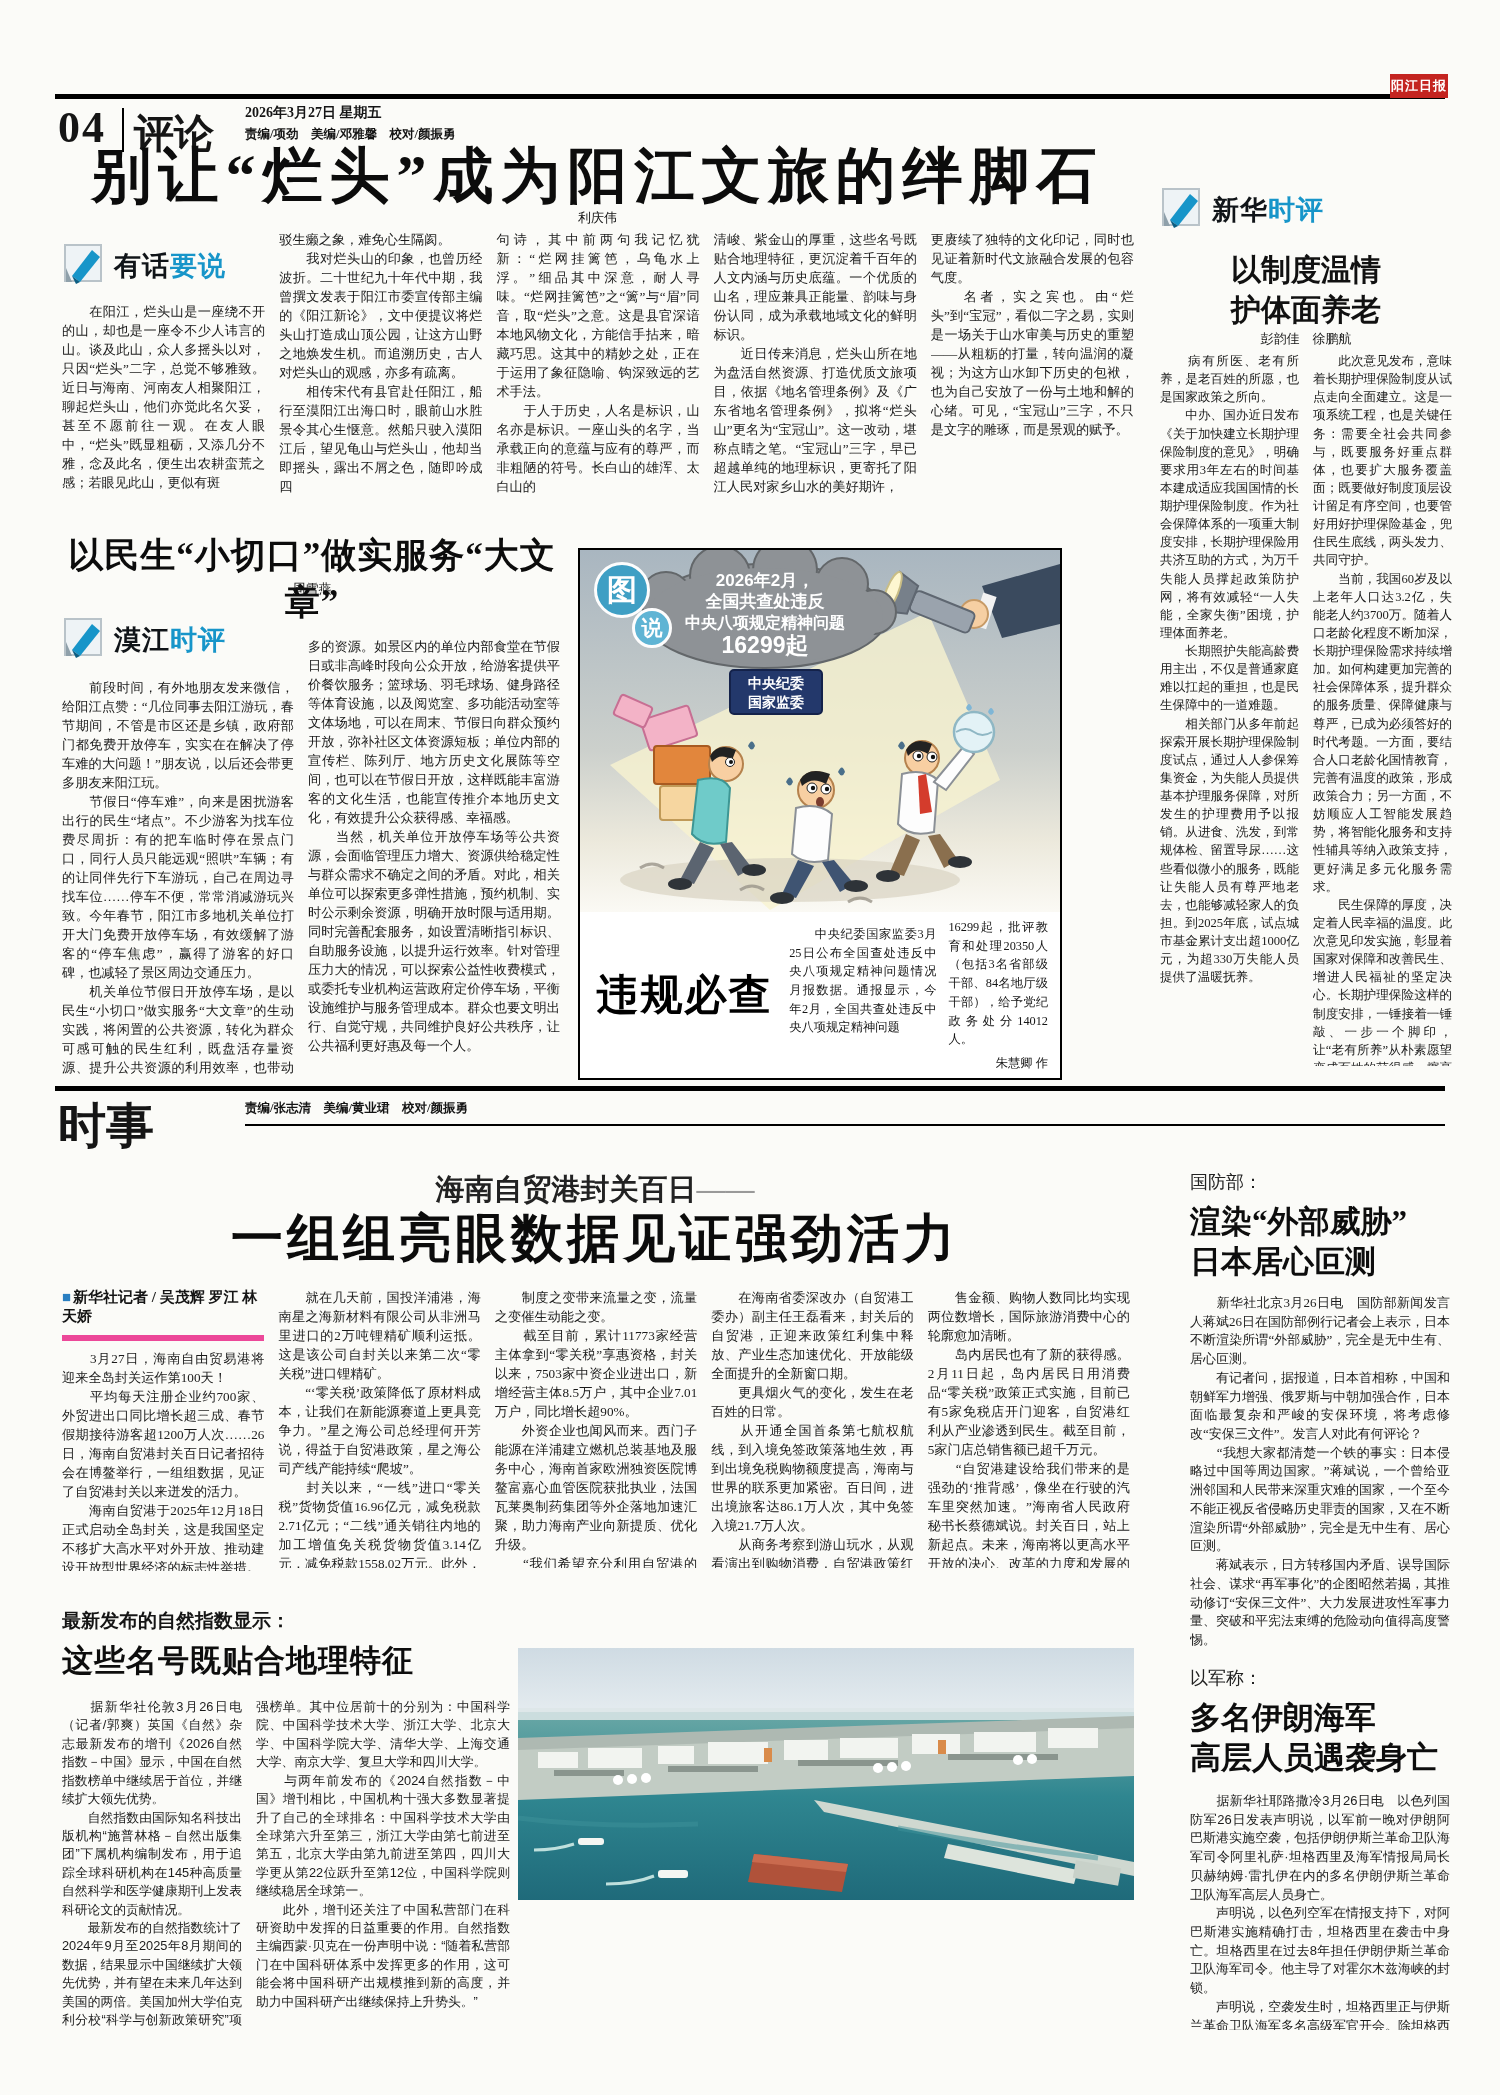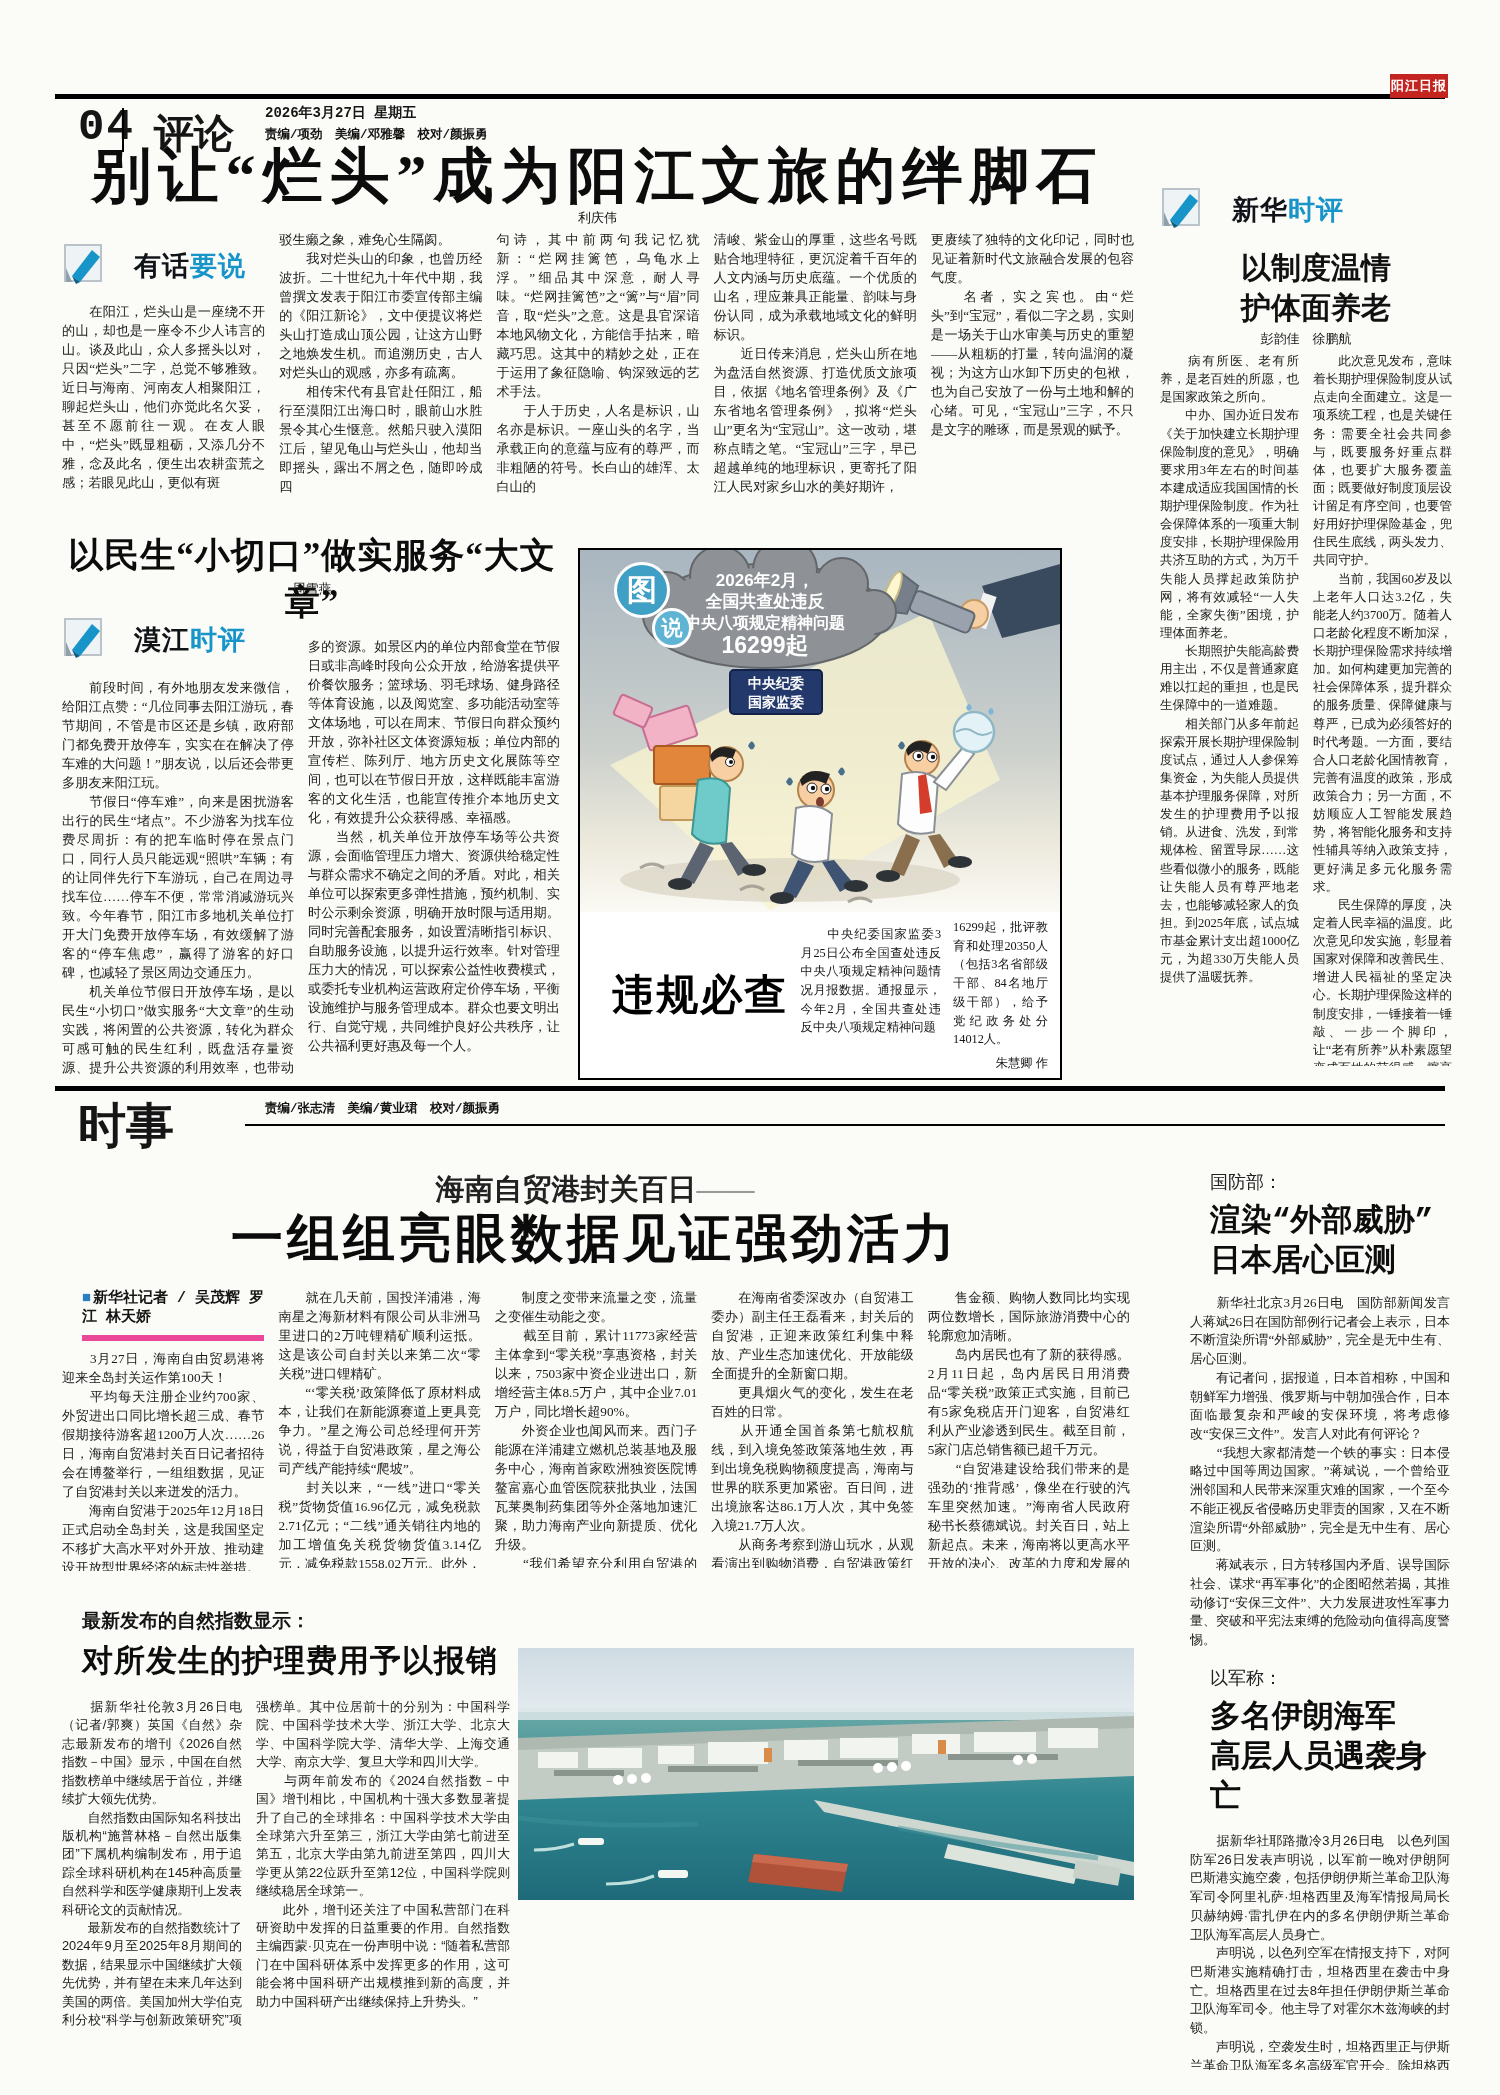--- a/index.html
+++ b/index.html
@@ -3,21 +3,21 @@
 <meta charset="utf-8">
 <style>
   * { margin:0; padding:0; box-sizing:border-box; }
   html,body { background:#e8e8e6; }
   #page {
     position:relative; width:1500px; height:2095px; margin:0 auto;
     background:#fbfbf8; color:#151515; overflow:hidden;
     font-family:"Liberation Serif","DejaVu Serif",serif;
   }
   .abs { position:absolute; }
-  .sans { font-family:Liberation Mono, monospace;margin-left:20px; }
+  .sans { font-family:Liberation Serif, serif; }
   .rule { background:#000; }
   
   .pageno { font-size:44px; font-weight:900; letter-spacing:2px; }
   .secname { font-size:40px; font-weight:900; }
   .date1 { font-size:14px; font-weight:700; }
   .date2 { font-size:12.5px; font-weight:700; margin-top:4px; }
   .brand { background:#c42420; color:#fff; font-weight:700; font-size:13px;
            width:58px; height:24px; display:flex; align-items:center; justify-content:center;
            font-family:"Liberation Serif",serif; letter-spacing:1px; }
   
@@ -323,21 +323,21 @@
     <div class="sans sub-hl">日本居心叵测</div>
     <div class="col" style="margin-top:12px;height:352px;font-size:13px;">　　新华社北京3月26日电　国防部新闻发言人蒋斌26日在国防部例行记者会上表示，日本不断渲染所谓“外部威胁”，完全是无中生有、居心叵测。
 　　有记者问，据报道，日本首相称，中国和朝鲜军力增强、俄罗斯与中朝加强合作，日本面临最复杂和严峻的安保环境，将考虑修改“安保三文件”。发言人对此有何评论？
 　　“我想大家都清楚一个铁的事实：日本侵略过中国等周边国家。”蒋斌说，一个曾给亚洲邻国和人民带来深重灾难的国家，一个至今不能正视反省侵略历史罪责的国家，又在不断渲染所谓“外部威胁”，完全是无中生有、居心叵测。
 　　蒋斌表示，日方转移国内矛盾、误导国际社会、谋求“再军事化”的企图昭然若揭，其推动修订“安保三文件”、大力发展进攻性军事力量、突破和平宪法束缚的危险动向值得高度警惕。
 　　“我们正告日方：反省历史，面向未来，但更要以史为鉴，防止历史悲剧重演。”蒋斌说，全世界爱好和平的人们应当团结起来，坚决阻止日本“新型军国主义”滋生蔓延，坚决维护地区和平稳定与人民安全福祉。</div>
   </div>
 
   <div class="abs" style="left:62px;top:1608px;width:448px;">
     <div class="sans" style="font-size:19px;font-weight:600;">最新发布的自然指数显示：</div>
-    <div class="sans res-hl" style="margin-top:6px;">对所发生的护理费用予以报销</div>
+    <div class="sans res-hl" style="margin-top:6px;">这些名号既贴合地理特征</div>
     <div class="cols-row" style="margin-top:16px;gap:14px;height:332px;">
       <div class="col" style="width:180px;flex:0 0 auto;font-size:12.8px;font-family:'Liberation Sans','DejaVu Sans',sans-serif;">　　据新华社伦敦3月26日电（记者/郭爽）英国《自然》杂志最新发布的增刊《2026自然指数－中国》显示，中国在自然指数榜单中继续居于首位，并继续扩大领先优势。
 　　自然指数由国际知名科技出版机构“施普林格－自然出版集团”下属机构编制发布，用于追踪全球科研机构在145种高质量自然科学和医学健康期刊上发表科研论文的贡献情况。
 　　最新发布的自然指数统计了2024年9月至2025年8月期间的数据，结果显示中国继续扩大领先优势，并有望在未来几年达到美国的两倍。美国加州大学伯克利分校“科学与创新政策研究”项目的另一预测分析则显示，未来两三年，中国将可能继续领先多数主要的国家。
 　　增刊公布了自然指数中国机构百</div>
       <div class="col" style="flex:1;min-width:0;font-size:12.8px;font-family:'Liberation Sans','DejaVu Sans',sans-serif;">强榜单。其中位居前十的分别为：中国科学院、中国科学技术大学、浙江大学、北京大学、中国科学院大学、清华大学、上海交通大学、南京大学、复旦大学和四川大学。
 　　与两年前发布的《2024自然指数－中国》增刊相比，中国机构十强大多数显著提升了自己的全球排名：中国科学技术大学由全球第六升至第三，浙江大学由第七前进至第五，北京大学由第九前进至第四，四川大学更从第22位跃升至第12位，中国科学院则继续稳居全球第一。
 　　此外，增刊还关注了中国私营部门在科研资助中发挥的日益重要的作用。自然指数主编西蒙·贝克在一份声明中说：“随着私营部门在中国科研体系中发挥更多的作用，这可能会将中国科研产出规模推到新的高度，并助力中国科研产出继续保持上升势头。”</div>
     </div>
   </div>

